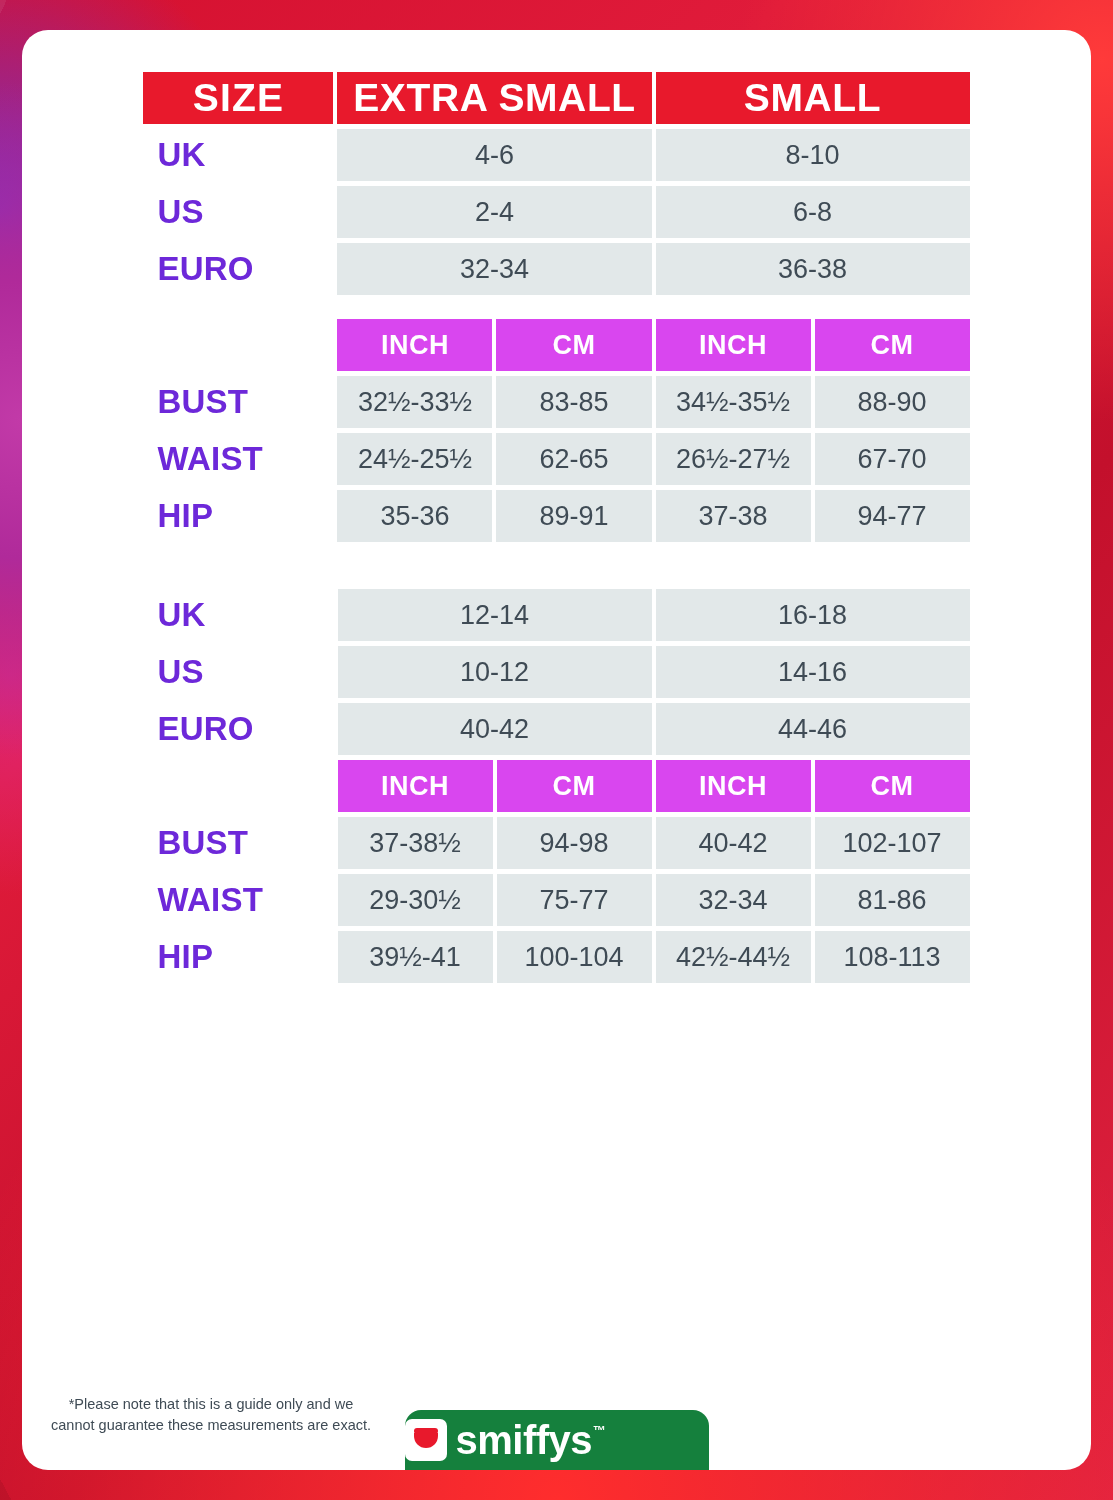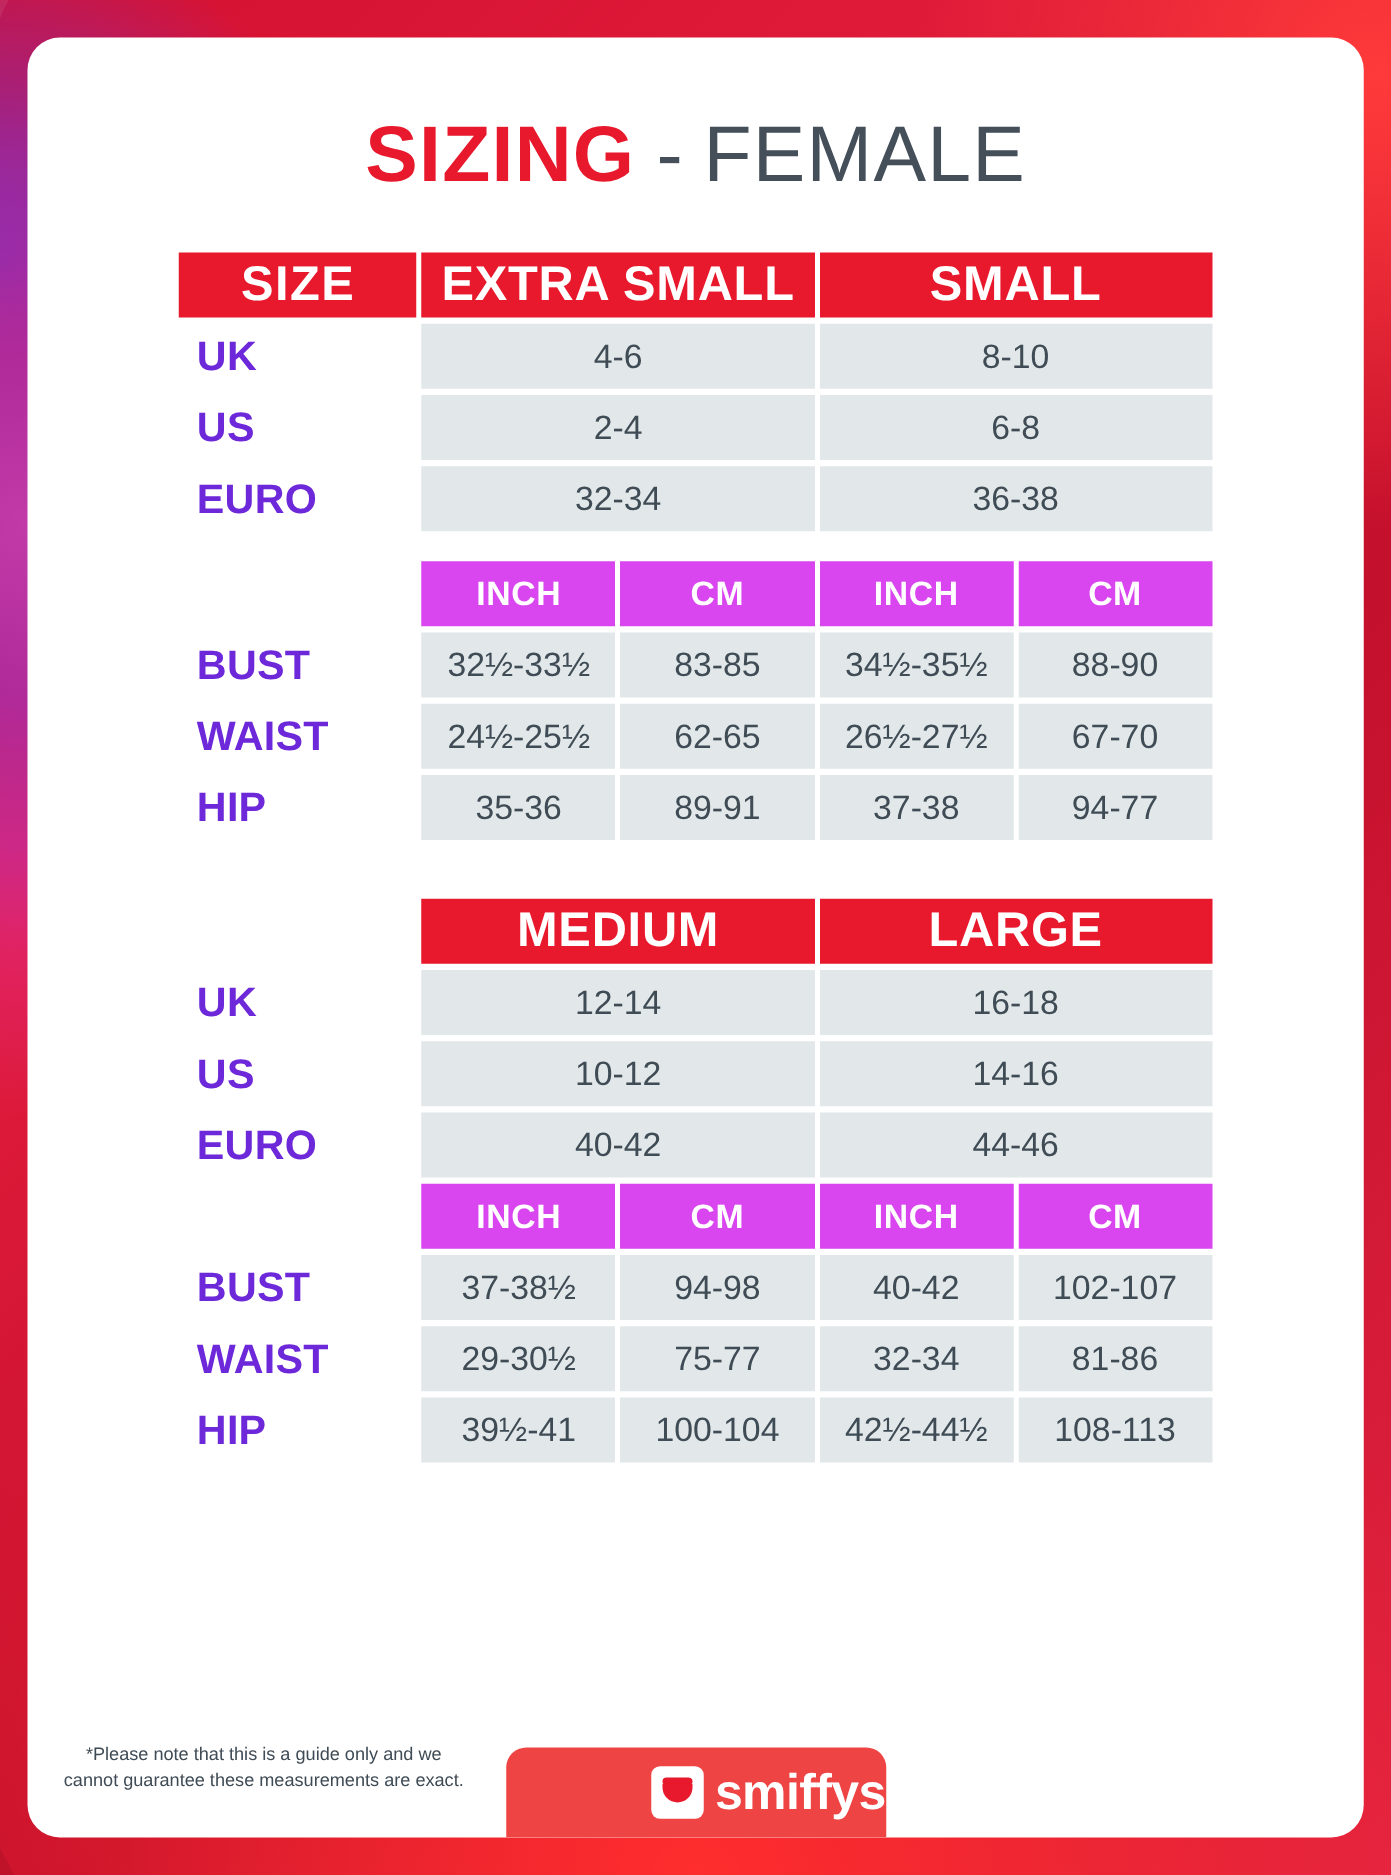--- a/index.html
+++ b/index.html
@@ -150,27 +150,27 @@
     font-size: 14.5px;
     line-height: 1.45;
     color: #3f4b55;
   }
   .brandbar {
     position: absolute;
     left: 50%;
     transform: translateX(-50%);
     bottom: 0;
     width: 304px;
-    height: 72px;
-    background: #ef4444;
+    height: 60px;
+    background: #15803d;
     border-top-left-radius: 16px;
     border-top-right-radius: 16px;
     display: flex;
     align-items: center;
-    justify-content: flex-end;
+    justify-content: flex-start;
   }
   .brand-inner {
     display: flex;
     align-items: center;
     gap: 9px;
     position: relative;
   }
   .smile {
     width: 42px;
     height: 42px;
@@ -218,23 +218,20 @@
     top: 4px;
   }
 </style>
 </head>
 <body>
 
 <div class="backdrop"></div>
 
 <div class="card">
 
-  <div class="title">
-    <span class="red">SIZING</span><span class="dash"> - </span><span class="grey">FEMALE</span>
-  </div>
 
   <table class="tbl block1">
     <colgroup>
       <col class="lbl">
         <col class="q">
         <col class="q">
         <col class="q">
         <col class="q">
     </colgroup>
     <tbody>
@@ -302,25 +299,20 @@
 
   <table class="tbl block2">
     <colgroup>
       <col class="lbl">
         <col class="q">
         <col class="q">
         <col class="q">
         <col class="q">
     </colgroup>
     <tbody>
-      <tr>
-        <th class="blankhead"></th>
-        <th colspan="2">MEDIUM</th>
-        <th colspan="2">LARGE</th>
-      </tr>
 
       <tr>
         <td class="rowlabel">UK</td>
         <td colspan="2">12-14</td>
         <td colspan="2">16-18</td>
       </tr>
       <tr>
         <td class="rowlabel">US</td>
         <td colspan="2">10-12</td>
         <td colspan="2">14-16</td>

